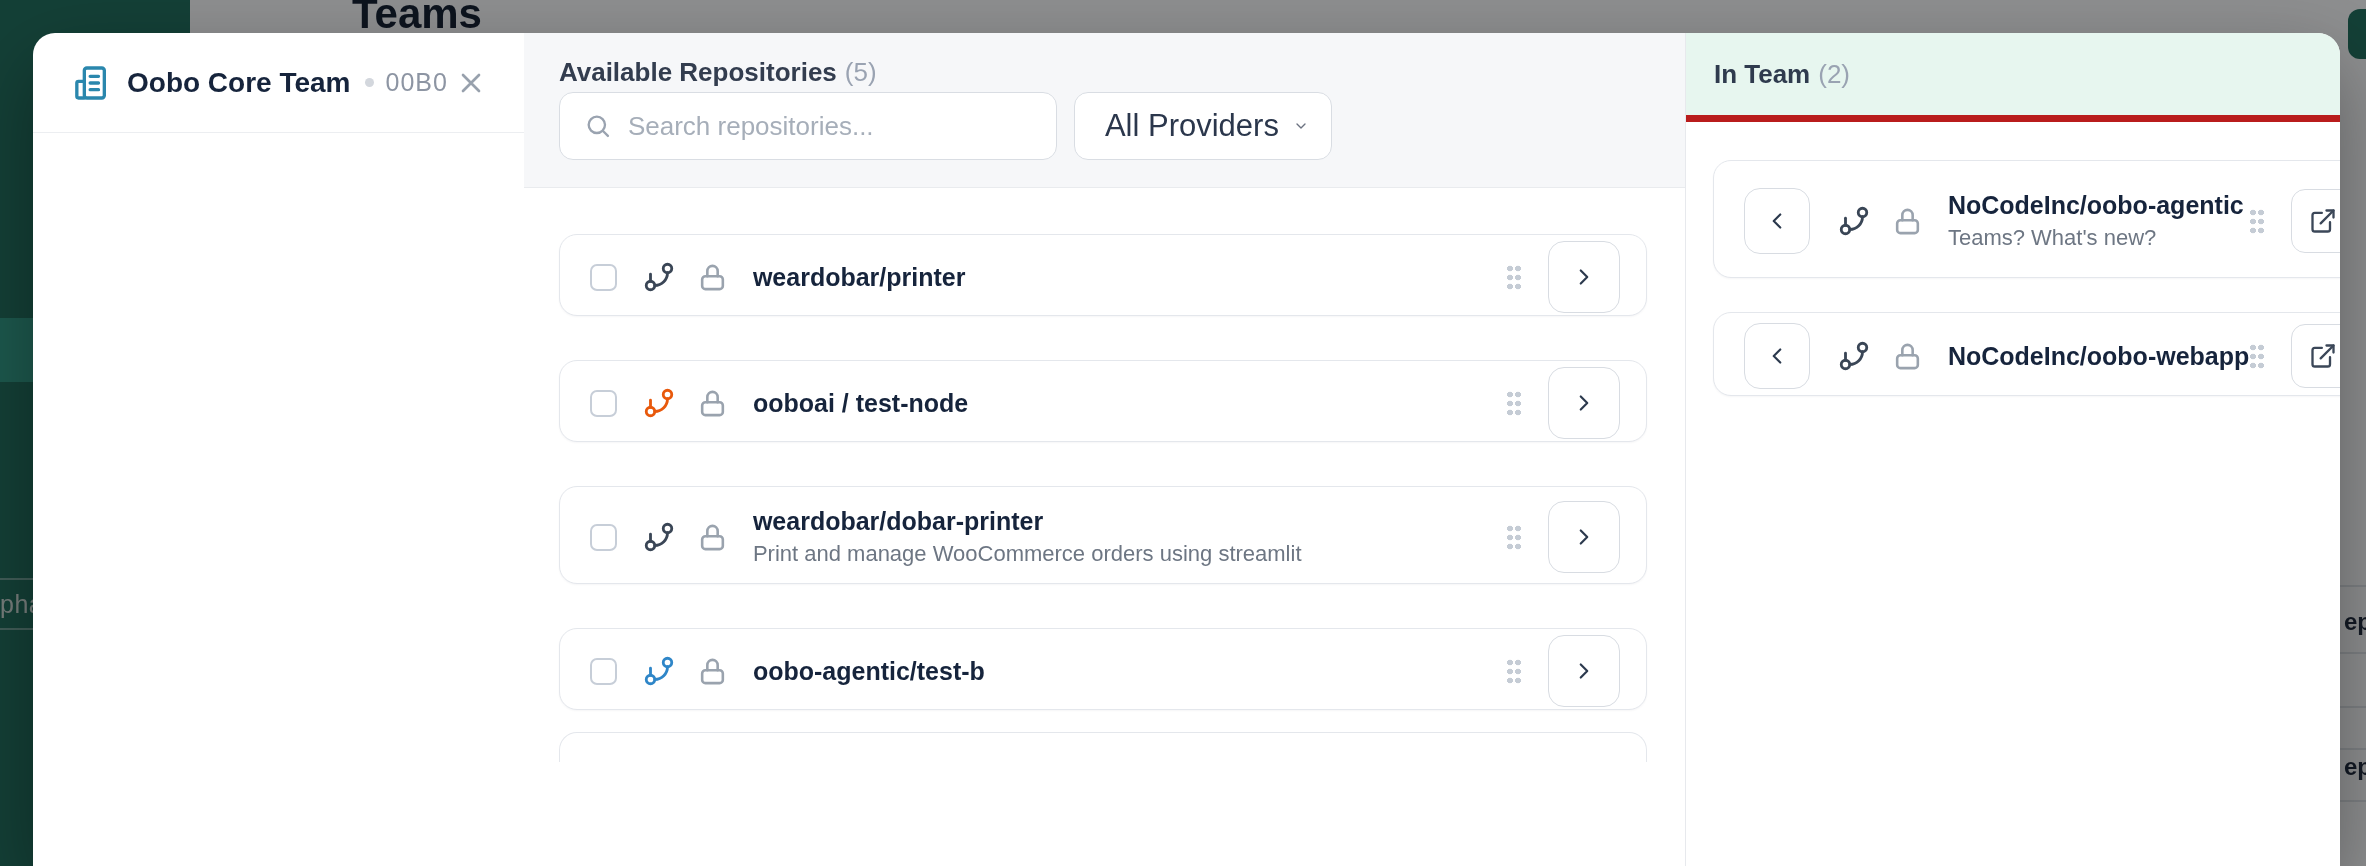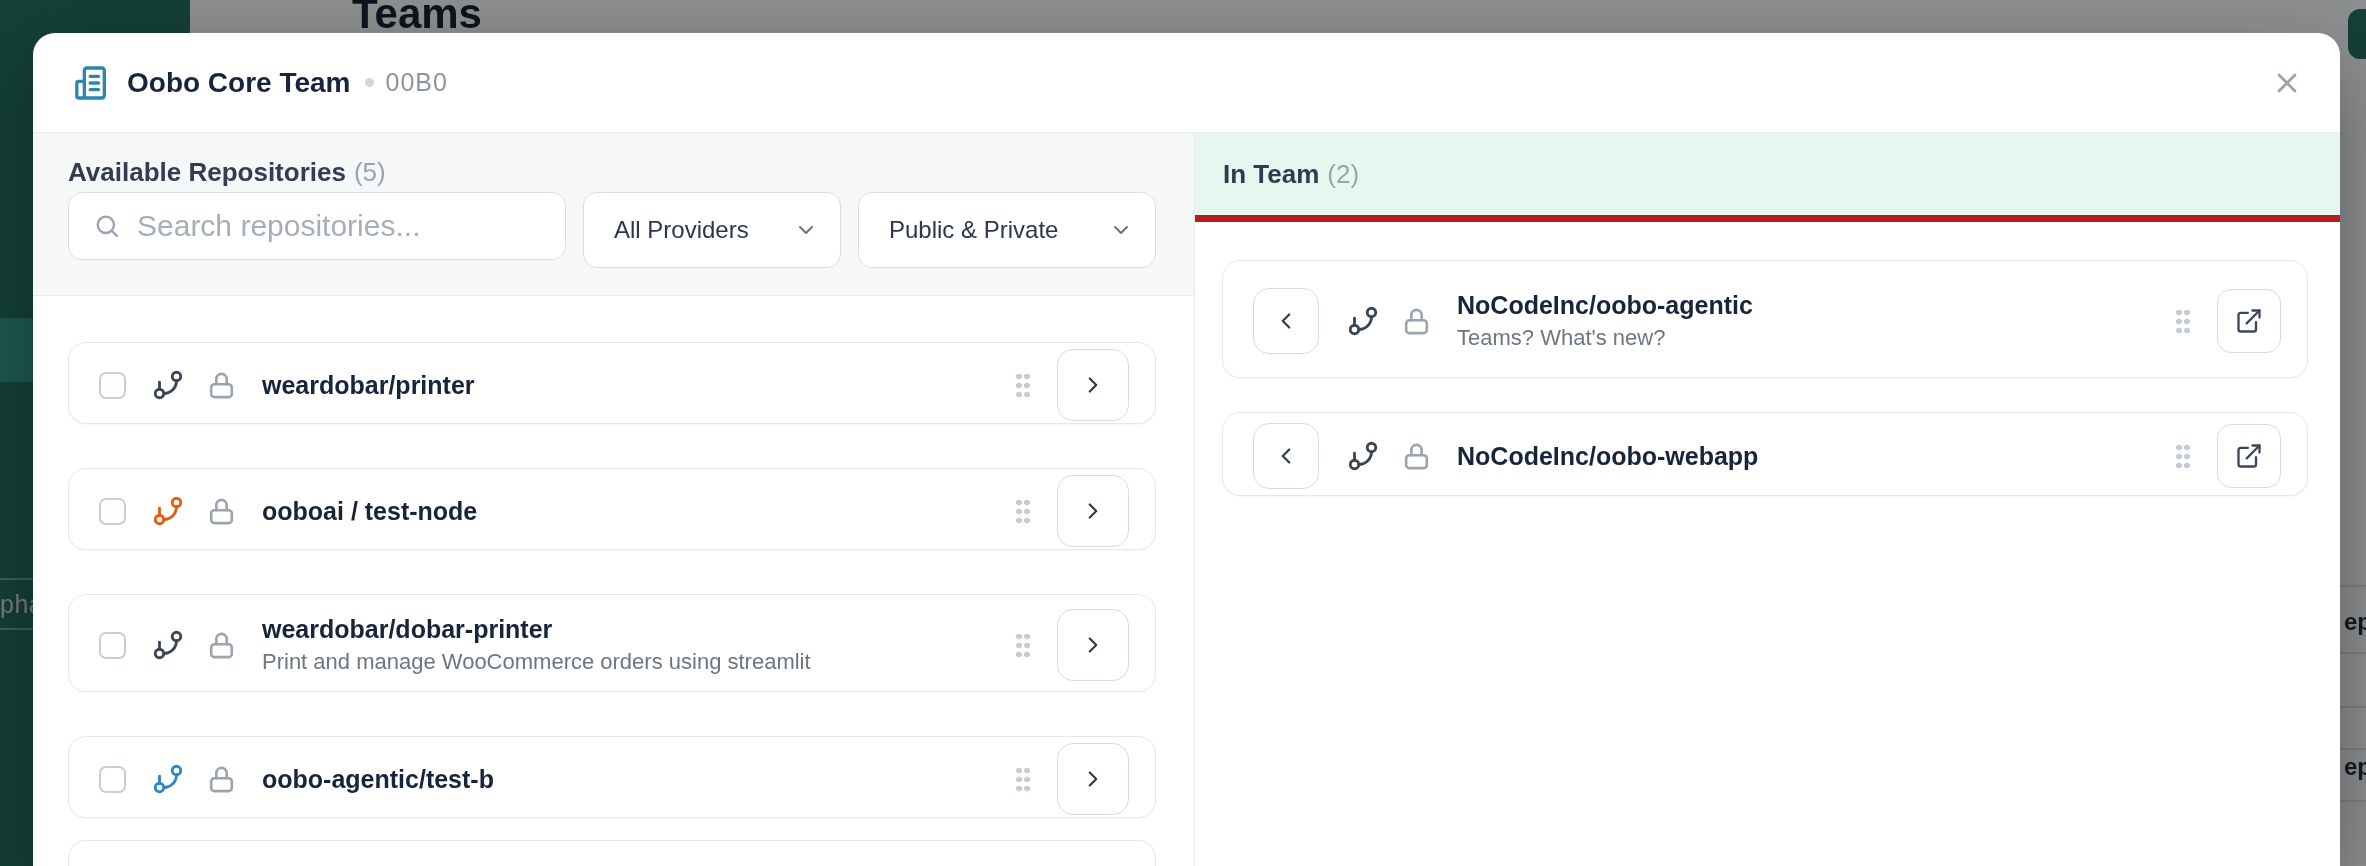--- a/index.html
+++ b/index.html
@@ -34,21 +34,21 @@
   }
 
   
   .overlay { position:absolute; inset:0; z-index:1; background:rgba(8,11,14,0.46); }
 
   
   .modal {
     position:absolute; z-index:2; left:33px; top:33px; width:2307px; height:833px;
     background:#fff; border-radius:22px 22px 0 0;
     box-shadow:0 30px 80px rgba(0,0,0,.35);
-    display:flex; flex-direction:column; overflow:hidden;
+    display:flex; overflow:hidden;
   }
   .modal-header {
     height:100px; min-height:100px; display:flex; align-items:center;
     padding:0 30px 0 38px; border-bottom:1px solid #eceef1;
   }
   .team-icon { width:40px; height:40px; color:#2a87ad; margin-right:16px; }
   .modal-title { font-size:28px; font-weight:700; color:#16243c; white-space:nowrap; }
   .dot-sep { width:9px; height:9px; border-radius:50%; background:#d3d7dd; margin:0 12px 0 14px; }
   .team-code { font-size:25px; color:#8d95a3; letter-spacing:1px; }
   .spacer { flex:1; }
@@ -62,26 +62,26 @@
   .band-left { background:#f6f7f9; border-bottom:1px solid #e9ebee; padding:22px 38px 27px 35px; }
   .band-heading { font-size:26px; font-weight:600; color:#333d4f; line-height:34px; margin-bottom:3px; }
   .count { color:#9aa3b2; font-weight:400; margin-left:8px; }
 
   .controls { display:flex; gap:17px; }
   .search-box {
     width:498px; height:68px; background:#fff; border:1px solid #d9dde3; border-radius:14px;
     display:flex; align-items:center; padding:0 20px 0 24px; gap:16px;
   }
   .search-box svg { width:28px; height:28px; color:#9aa3b0; flex:none; }
-  .search-box input { border:none; outline:none; flex:1; min-width:0; font-size:30px; color:#33405a; background:transparent; font-family:inherit; }
+  .search-box input { border:none; outline:none; flex:1; min-width:0; font-size:26px; color:#33405a; background:transparent; font-family:inherit; }
   .search-box input::placeholder { color:#a6aeb9; }
   .dd {
-    height:76px; background:#fff; border:1px solid #d9dde3; border-radius:14px;
+    height:68px; background:#fff; border:1px solid #d9dde3; border-radius:14px;
     display:flex; align-items:center; justify-content:space-between;
-    padding:0 22px 0 30px; font-size:24px; font-weight:500; color:#2b374c; cursor:pointer; white-space:nowrap;
+    padding:0 22px 0 30px; font-size:31px; font-weight:500; color:#2b374c; cursor:pointer; white-space:nowrap;
   }
   .dd svg { width:24px; height:24px; color:#6b7280; margin-left:14px; }
   .dd-provider { width:258px; }
   .dd-visibility { flex:1; }
 
   .repo-list { padding:46px 38px 0 35px; }
   .inteam-list { padding:38px 32px 0 27px; }
 
   .card {
     background:#fff; border:1.5px solid #e4e7ec; border-radius:18px;
@@ -182,26 +182,20 @@
                 <path d="m20.5 20.5-4-4"></path>
             </svg>
             <input type="text" placeholder="Search repositories..." style="">
           </div>
           <div class="dd dd-provider">
             <span>All Providers</span>
             <svg viewBox="0 0 24 24" fill="none" stroke="currentColor" stroke-width="2" stroke-linecap="round" stroke-linejoin="round">
                 <path d="m6 9 6 6 6-6"></path>
               </svg>
           </div>
-          <div class="dd dd-visibility">
-            <span>Public &amp; Private</span>
-            <svg viewBox="0 0 24 24" fill="none" stroke="currentColor" stroke-width="2" stroke-linecap="round" stroke-linejoin="round">
-                <path d="m6 9 6 6 6-6"></path>
-              </svg>
-          </div>
         </div>
       </div>
 
       <div class="repo-list">
 
         <div class="card h-single">
           <span class="checkbox"></span>
           <span class="icon-branch" style="color: rgb(58, 70, 86);">
             <svg viewBox="0 0 24 24" fill="none" stroke="currentColor" stroke-width="2" stroke-linecap="round" stroke-linejoin="round">
                 <circle cx="18" cy="6" r="3"></circle>

